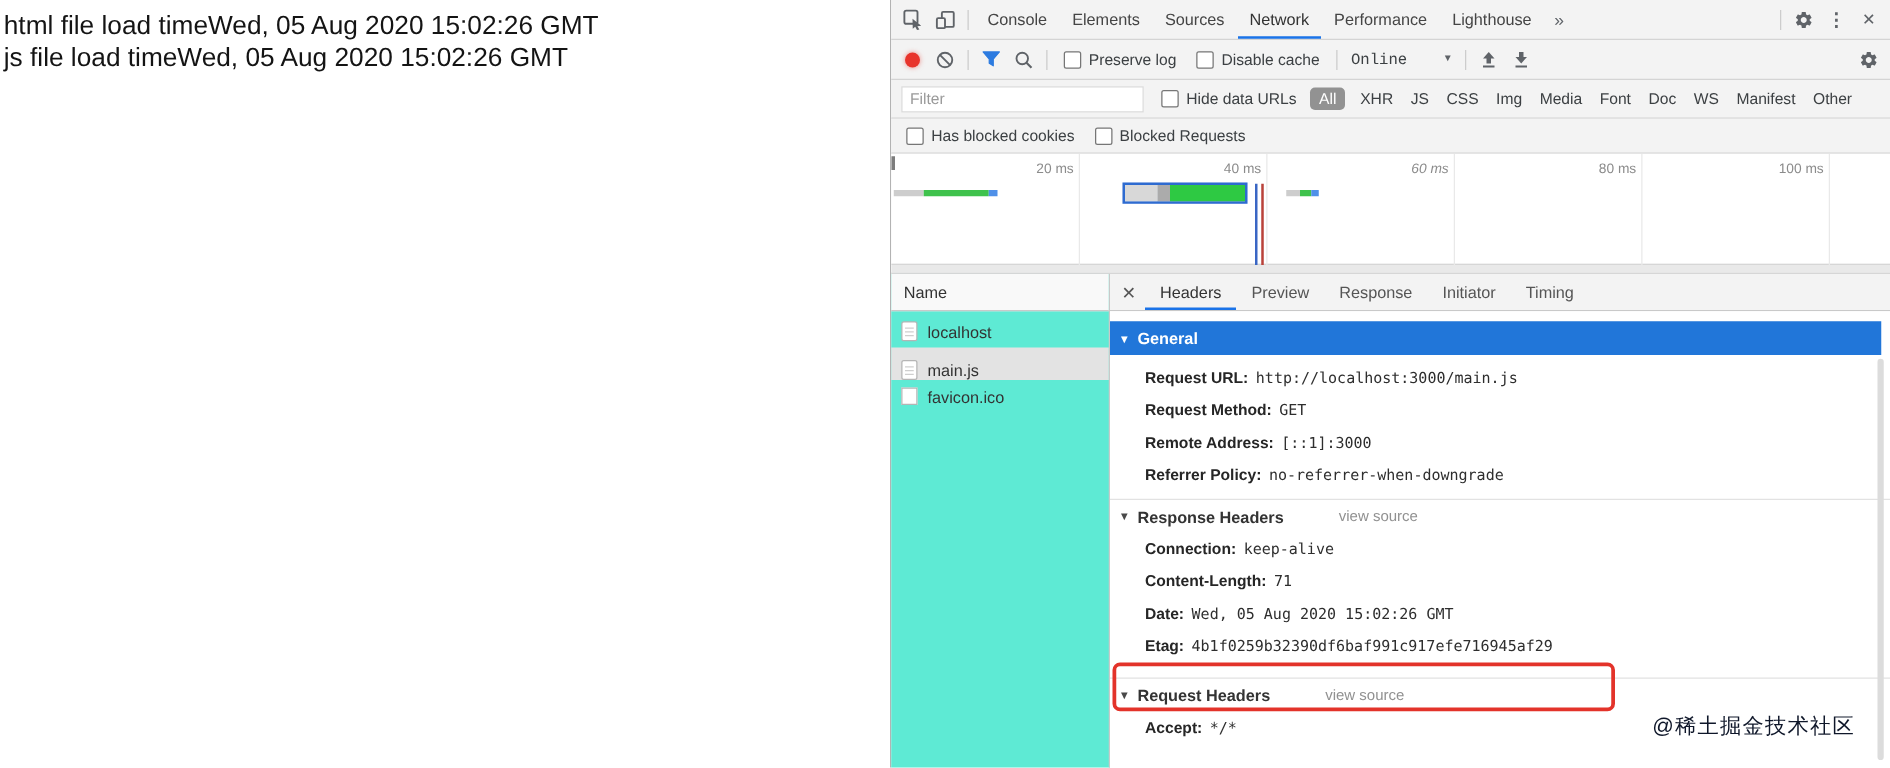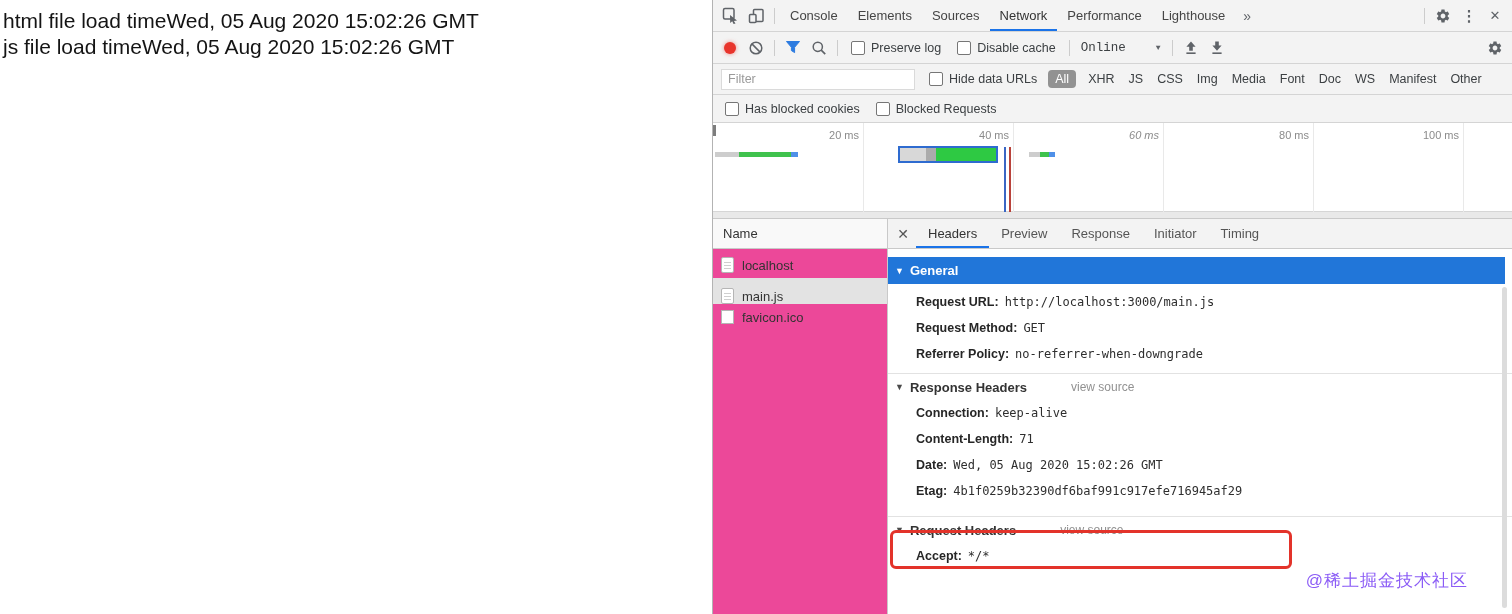--- a/index.html
+++ b/index.html
@@ -43,21 +43,21 @@
   .gridline{position:absolute;top:0;bottom:6px;width:1px;background:#e9e9e9;}
   .tick-label{position:absolute;top:6px;transform:translateX(-100%);font-size:11px;color:#8b8b8b;white-space:nowrap;}
   .wf-bar{position:absolute;display:flex;align-items:stretch;}
   .wf-bar.selected{border:2px solid #2e6bd0;background:#e8f0fb;}
   .wf-bar > div{height:100%;}
   .wf-event{position:absolute;top:24px;bottom:6px;width:2px;}
   .ov-handle{position:absolute;left:0;top:2px;width:3px;height:11px;background:#7d7d7d;}
   .ov-bottom{position:absolute;left:0;right:0;bottom:0;height:6px;background:#e9e9e9;border-top:1px solid #d6d6d6;}
   
   .main-split{flex:1;display:flex;min-height:0;}
-  .req-col{width:174px;flex:0 0 auto;border-right:1px solid #c9c9c9;display:flex;flex-direction:column;background:#ec4899;}
+  .req-col{width:174px;flex:0 0 auto;border-right:1px solid #c9c9c9;display:flex;flex-direction:column;background:#5eead4;}
   .name-header{height:29px;line-height:29px;padding-left:10px;border-bottom:1px solid #c9c9c9;background:#f9f9f9;font-size:13px;color:#333;}
   .req-row{height:26px;display:flex;align-items:center;padding-left:8px;gap:8px;font-size:13px;color:#333;}
   .req-rows{padding-top:3px;}
   .req-row.selected{background:#e3e3e3;align-items:flex-end;}
   .icon-doc{width:11px;height:14px;border:1px solid #b5b5b5;border-radius:2px;background:#fff;flex:0 0 auto;
     background-image:linear-gradient(#cfcfcf,#cfcfcf),linear-gradient(#cfcfcf,#cfcfcf),linear-gradient(#cfcfcf,#cfcfcf);
     background-size:7px 1px;background-position:2px 4px,2px 7px,2px 10px;background-repeat:no-repeat;}
   .icon-img{width:11px;height:12px;border:1px solid #b5b5b5;background:#fff;flex:0 0 auto;}
   
   .det-col{flex:1;display:flex;flex-direction:column;min-width:0;}
@@ -74,21 +74,21 @@
   .kv.first{margin-top:5px;}
   .kv .k{font-weight:bold;color:#262626;font-size:12.5px;}
   .kv .v{font-family:"DejaVu Sans Mono",monospace;font-size:12px;color:#2e2e2e;}
   .status-dot{width:10px;height:10px;border-radius:50%;background:radial-gradient(circle at 35% 30%,#90ee85,#18a325 75%);}
   .hsep{border-top:1px solid #e2e2e2;margin-top:6px;}
   .hsep2{border-top:1px solid #e2e2e2;margin-top:12px;}
   .sec-head{height:26px;display:flex;align-items:center;padding-left:7px;gap:6px;font-weight:bold;font-size:13px;color:#333;}
   .view-source{font-weight:normal;color:#919191;font-size:12px;margin-left:38px;}
   .red-box{position:absolute;left:2px;top:281px;width:396px;height:33px;border:3px solid #e3332a;border-radius:6px;pointer-events:none;}
   .det-scrollbar{position:absolute;right:5px;top:38px;bottom:6px;width:5px;background:#dcdcdc;border-radius:2.5px;}
-  .watermark{position:absolute;right:44px;top:320px;font-size:17px;color:#8b5cf6;letter-spacing:1px;white-space:nowrap;}
+  .watermark{position:absolute;right:28px;top:320px;font-size:17px;color:#0f172a;letter-spacing:1px;white-space:nowrap;}
   svg{display:block;}
 </style>
 </head>
 <body>
 
 <div class="page-area">
   <p class="page-line">html file load timeWed, 05 Aug 2020 15:02:26 GMT</p>
   <p class="page-line">js file load timeWed, 05 Aug 2020 15:02:26 GMT</p>
 </div>
 
@@ -284,20 +284,24 @@
 
         <div class="kv first">
           <span class="k">Request URL:</span>
           <span class="v">http://localhost:3000/main.js</span>
         </div>
         <div class="kv">
           <span class="k">Request Method:</span>
           <span class="v">GET</span>
         </div>
         <div class="kv">
+          <span class="k">Remote Address:</span>
+          <span class="v">[::1]:3000</span>
+        </div>
+        <div class="kv">
           <span class="k">Referrer Policy:</span>
           <span class="v">no-referrer-when-downgrade</span>
         </div>
 
         <div class="hsep"></div>
 
         <div class="sec-head">
           <span class="tri dark">▼</span>
           <span>Response Headers</span>
           <span class="view-source">view source</span>

